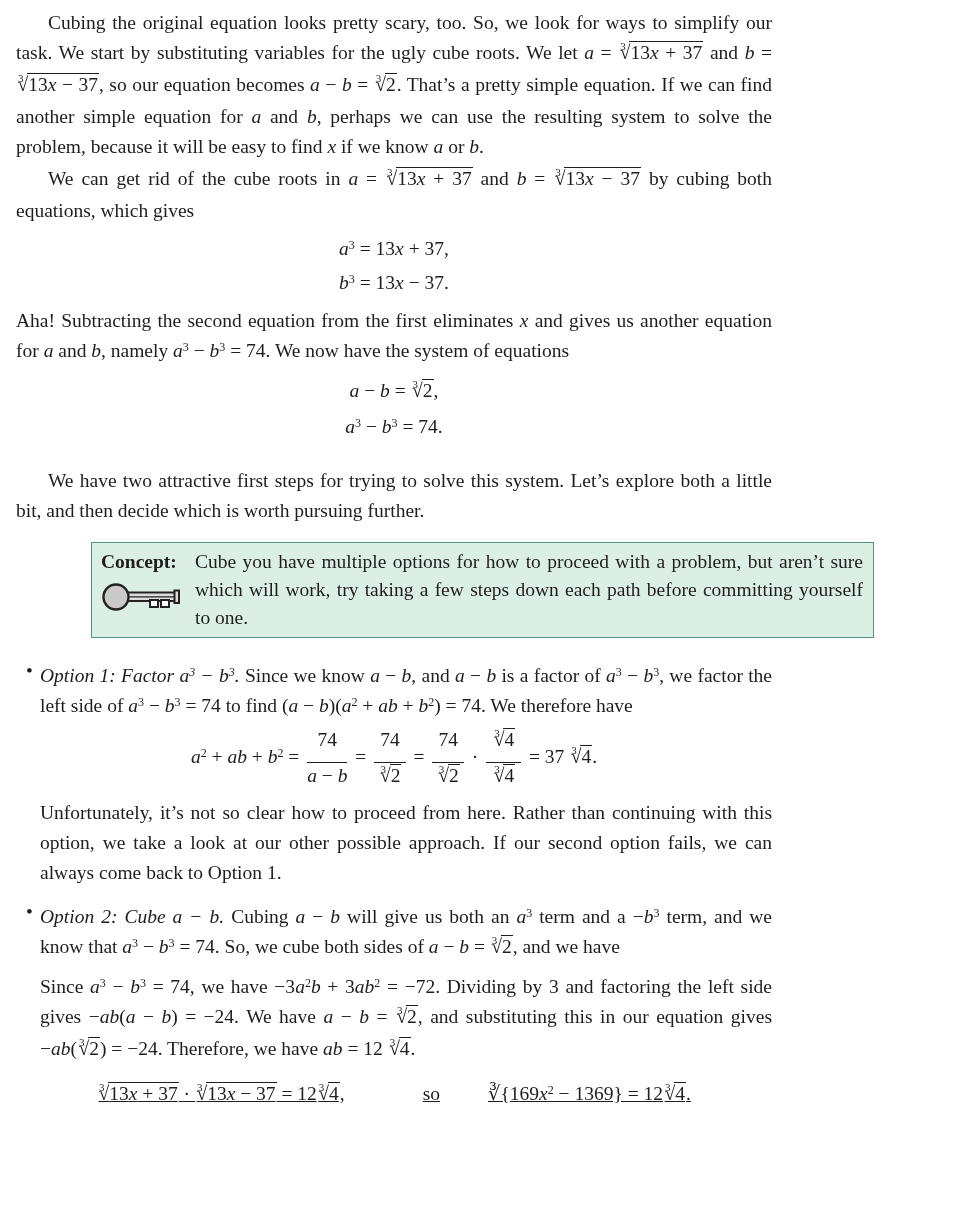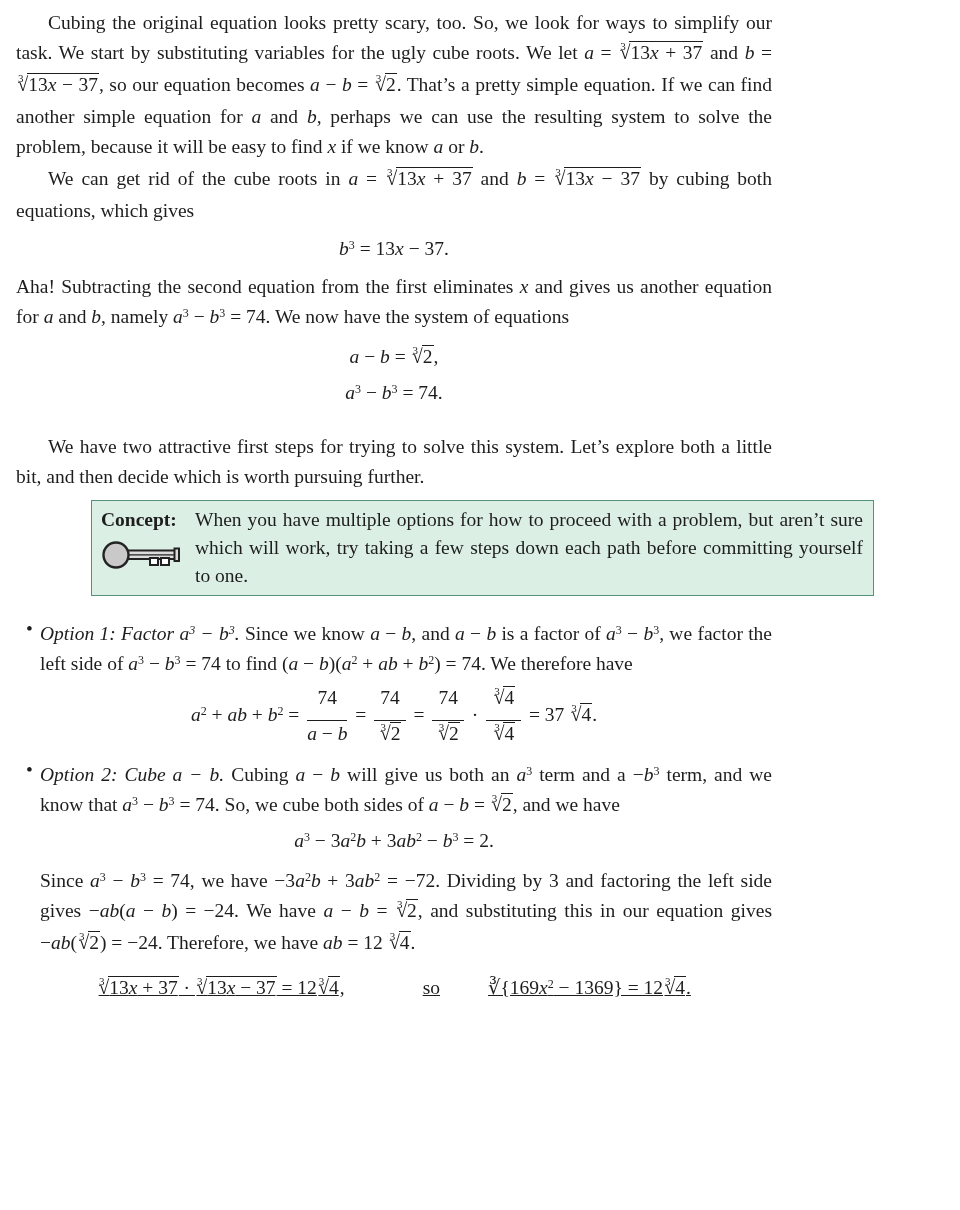--- a/index.html
+++ b/index.html
@@ -29,21 +29,21 @@
   .rs { margin-right:-1px; }
   .vin { border-top:1.7px solid #1d1d1d; padding:0 1px; }
 
   
   .frac { display:inline-block; vertical-align:middle; line-height:1.15; margin:0 3px; text-align:center; }
   .fn { display:block; padding:0 6px 11px; border-bottom:1.7px solid #1d1d1d; }
   .fd { display:block; padding-top:2px; }
 
   
   .concept-box {
-    box-sizing:border-box; margin:8px 0 0 75px; width:783px; min-height:92px;
+    box-sizing:border-box; margin:16px 0 0 75px; width:783px; min-height:92px;
     background:#dcefe5; border:1.5px solid #55917d;
     display:flex; padding:5px 10px 5px 9px;
   }
   .cb-left { width:86px; flex:0 0 86px; margin-right:8px; }
   .cb-label { font-weight:bold; line-height:28px; }
   .key { display:block; margin-top:5px; }
   .cb-text { flex:1; line-height:28px; text-align:justify; }
 
   
   .bullets { margin-top:23px; }
@@ -64,20 +64,21 @@
 </head>
 <body>
 
 <div class="page">
 
   <p class="ind">Cubing the original equation looks pretty scary, too. So, we look for ways to simplify our task. We start by substituting variables for the ugly cube roots. We let <i>a</i> = <span class="cb"><span class="c3">3</span><span class="rs">√</span><span class="vin">13<i>x</i> + 37</span></span> and <i>b</i> = <span class="cb"><span class="c3">3</span><span class="rs">√</span><span class="vin">13<i>x</i> − 37</span></span>, so our equation becomes <i>a</i> − <i>b</i> = <span class="cb"><span class="c3">3</span><span class="rs">√</span><span class="vin">2</span></span>. That’s a pretty simple equation. If we can find another simple equation for <i>a</i> and <i>b</i>, perhaps we can use the resulting system to solve the problem, because it will be easy to find <i>x</i> if we know <i>a</i> or <i>b</i>.</p>
 
   <p class="ind p-getrid">We can get rid of the cube roots in <i>a</i> = <span class="cb"><span class="c3">3</span><span class="rs">√</span><span class="vin">13<i>x</i> + 37</span></span> and <i>b</i> = <span class="cb"><span class="c3">3</span><span class="rs">√</span><span class="vin">13<i>x</i> − 37</span></span> by cubing both equations, which gives</p>
 
   <div class="disp eq-cubes">
+    <div><i>a</i><sup>3</sup> = 13<i>x</i> + 37,</div>
     <div><i>b</i><sup>3</sup> = 13<i>x</i> − 37.</div>
   </div>
 
   <p class="p-aha">Aha!  Subtracting the second equation from the first eliminates <i>x</i> and gives us another equation for <i>a</i> and <i>b</i>, namely <i>a</i><sup>3</sup> − <i>b</i><sup>3</sup> = 74. We now have the system of equations</p>
 
   <div class="disp eq-system">
     <div><i>a</i> − <i>b</i> = <span class="cb"><span class="c3">3</span><span class="rs">√</span><span class="vin">2</span></span>,</div>
     <div><i>a</i><sup>3</sup> − <i>b</i><sup>3</sup> = 74.</div>
   </div>
 
@@ -88,39 +89,39 @@
       <div class="cb-label">Concept:</div>
       <svg class="key" viewBox="0 0 84 34" width="84" height="34" aria-hidden="true">
         <rect x="27" y="11.5" width="50" height="8.5" fill="#dcdcdc" stroke="#222222" stroke-width="2"></rect>
         <line x1="28" y1="15.8" x2="76" y2="15.8" stroke="#222222" stroke-width="1.2"></line>
         <rect x="49" y="19" width="8" height="7" fill="#ffffff" stroke="#222222" stroke-width="2"></rect>
         <rect x="60" y="19" width="8" height="7" fill="#ffffff" stroke="#222222" stroke-width="2"></rect>
         <rect x="73.5" y="9.5" width="4.5" height="12.5" fill="#dcdcdc" stroke="#222222" stroke-width="2"></rect>
         <circle cx="15" cy="16" r="12.5" fill="#c9c9c9" stroke="#222222" stroke-width="2.4"></circle>
       </svg>
     </div>
-    <div class="cb-text">When you have multiple options for how to proceed with a problem, but aren’t sure which will work, try taking a few steps down each path before committing yourself to one.</div>
+    <div class="cb-text">Cube you have multiple options for how to proceed with a problem, but aren’t sure which will work, try taking a few steps down each path before committing yourself to one.</div>
   </div>
 
   <div class="bullets">
 
     <div class="bitem">
       <span class="bullet">•</span>
       <p><i>Option 1: Factor a<sup>3</sup> − b<sup>3</sup>.</i> <span>Since we know <i>a</i> − <i>b</i>, and <i>a</i> − <i>b</i> is a factor of <i>a</i><sup>3</sup> − <i>b</i><sup>3</sup>, we factor the left side of <i>a</i><sup>3</sup> − <i>b</i><sup>3</sup> = 74 to find (<i>a</i> − <i>b</i>)(<i>a</i><sup>2</sup> + <i>ab</i> + <i>b</i><sup>2</sup>) = 74. We therefore have</span></p>
     </div>
 
     <div class="eq-frac"><i>a</i><sup>2</sup> + <i>ab</i> + <i>b</i><sup>2</sup> = <span class="frac"><span class="fn">74</span><span class="fd"><i>a</i> − <i>b</i></span></span> = <span class="frac"><span class="fn">74</span><span class="fd"><span class="cb"><span class="c3">3</span><span class="rs">√</span><span class="vin">2</span></span></span></span> = <span class="frac"><span class="fn">74</span><span class="fd"><span class="cb"><span class="c3">3</span><span class="rs">√</span><span class="vin">2</span></span></span></span> · <span class="frac"><span class="fn"><span class="cb"><span class="c3">3</span><span class="rs">√</span><span class="vin">4</span></span></span><span class="fd"><span class="cb"><span class="c3">3</span><span class="rs">√</span><span class="vin">4</span></span></span></span> = 37 <span class="cb"><span class="c3">3</span><span class="rs">√</span><span class="vin">4</span></span>.</div>
 
+    <p class="sub p-unf">Unfortunately, it’s not so clear how to proceed from here.  Rather than continuing with this option, we take a look at our other possible approach. If our second option fails, we can always come back to Option 1.</p>
 
     <div class="bitem bitem2">
       <span class="bullet">•</span>
       <p><i>Option 2: Cube a − b.</i> <span>Cubing <i>a</i> − <i>b</i> will give us both an <i>a</i><sup>3</sup> term and a −<i>b</i><sup>3</sup> term, and we know that <i>a</i><sup>3</sup> − <i>b</i><sup>3</sup> = 74. So, we cube both sides of <i>a</i> − <i>b</i> = <span class="cb"><span class="c3">3</span><span class="rs">√</span><span class="vin">2</span></span>, and we have</span></p>
     </div>
 
-    <div class="disp eq-opt2"><i>a</i><sup>3</sup> − 3<i>a</i><sup>2</sup><i>b</i> + 3<i>ab</i><sup>2</sup> − <i>b</i><sup>3</sup> = 2.</div>
 
     <p class="sub p-since">Since <i>a</i><sup>3</sup> − <i>b</i><sup>3</sup> = 74, we have −3<i>a</i><sup>2</sup><i>b</i> + 3<i>ab</i><sup>2</sup> = −72.  Dividing by 3 and factoring the left side gives −<i>ab</i>(<i>a</i> − <i>b</i>) = −24. We have <i>a</i> − <i>b</i> = <span class="cb"><span class="c3">3</span><span class="rs">√</span><span class="vin">2</span></span>, and substituting this in our equation gives −<i>ab</i>(<span class="cb"><span class="c3">3</span><span class="rs">√</span><span class="vin">2</span></span>) = −24. Therefore, we have <i>ab</i> = 12 <span class="cb"><span class="c3">3</span><span class="rs">√</span><span class="vin">4</span></span>.</p>
 
   </div>
 
 
   <div class="eq-final">
     <span><span class="cb"><span class="c3">3</span><span class="rs">√</span><span class="vin">13<i>x</i> + 37</span></span> · <span class="cb"><span class="c3">3</span><span class="rs">√</span><span class="vin">13<i>x</i> − 37</span></span> = 12<span class="cb"><span class="c3">3</span><span class="rs">√</span><span class="vin">4</span></span>,</span>
     <span class="gap1"></span>
     <span>so</span>

